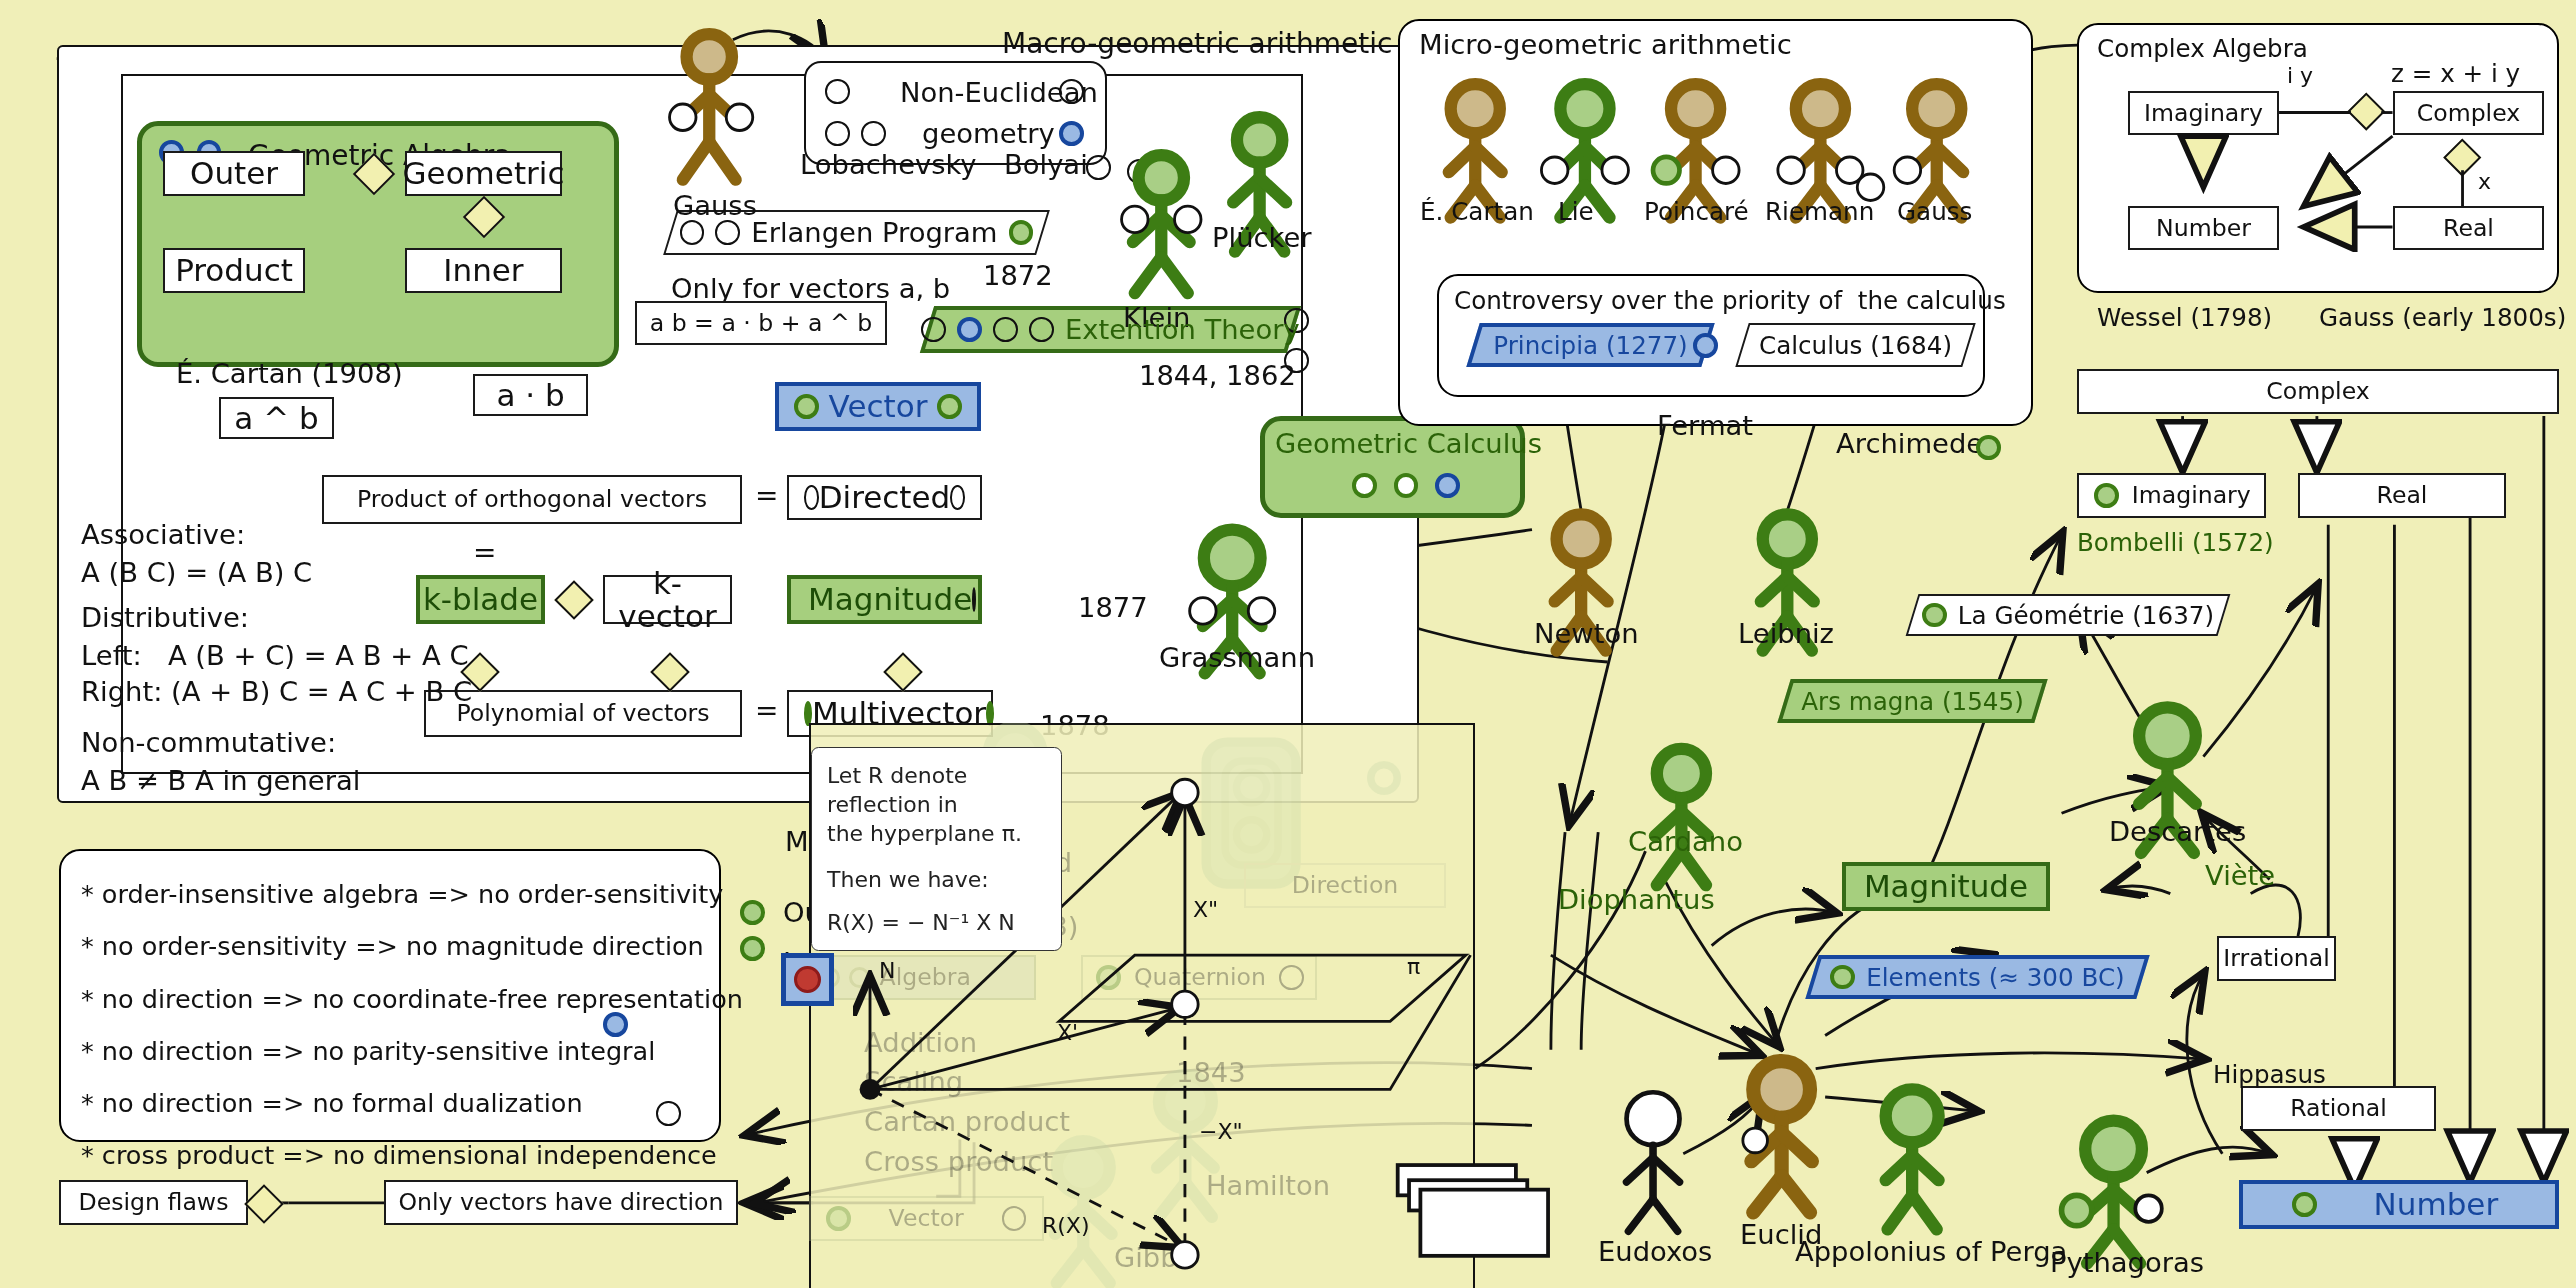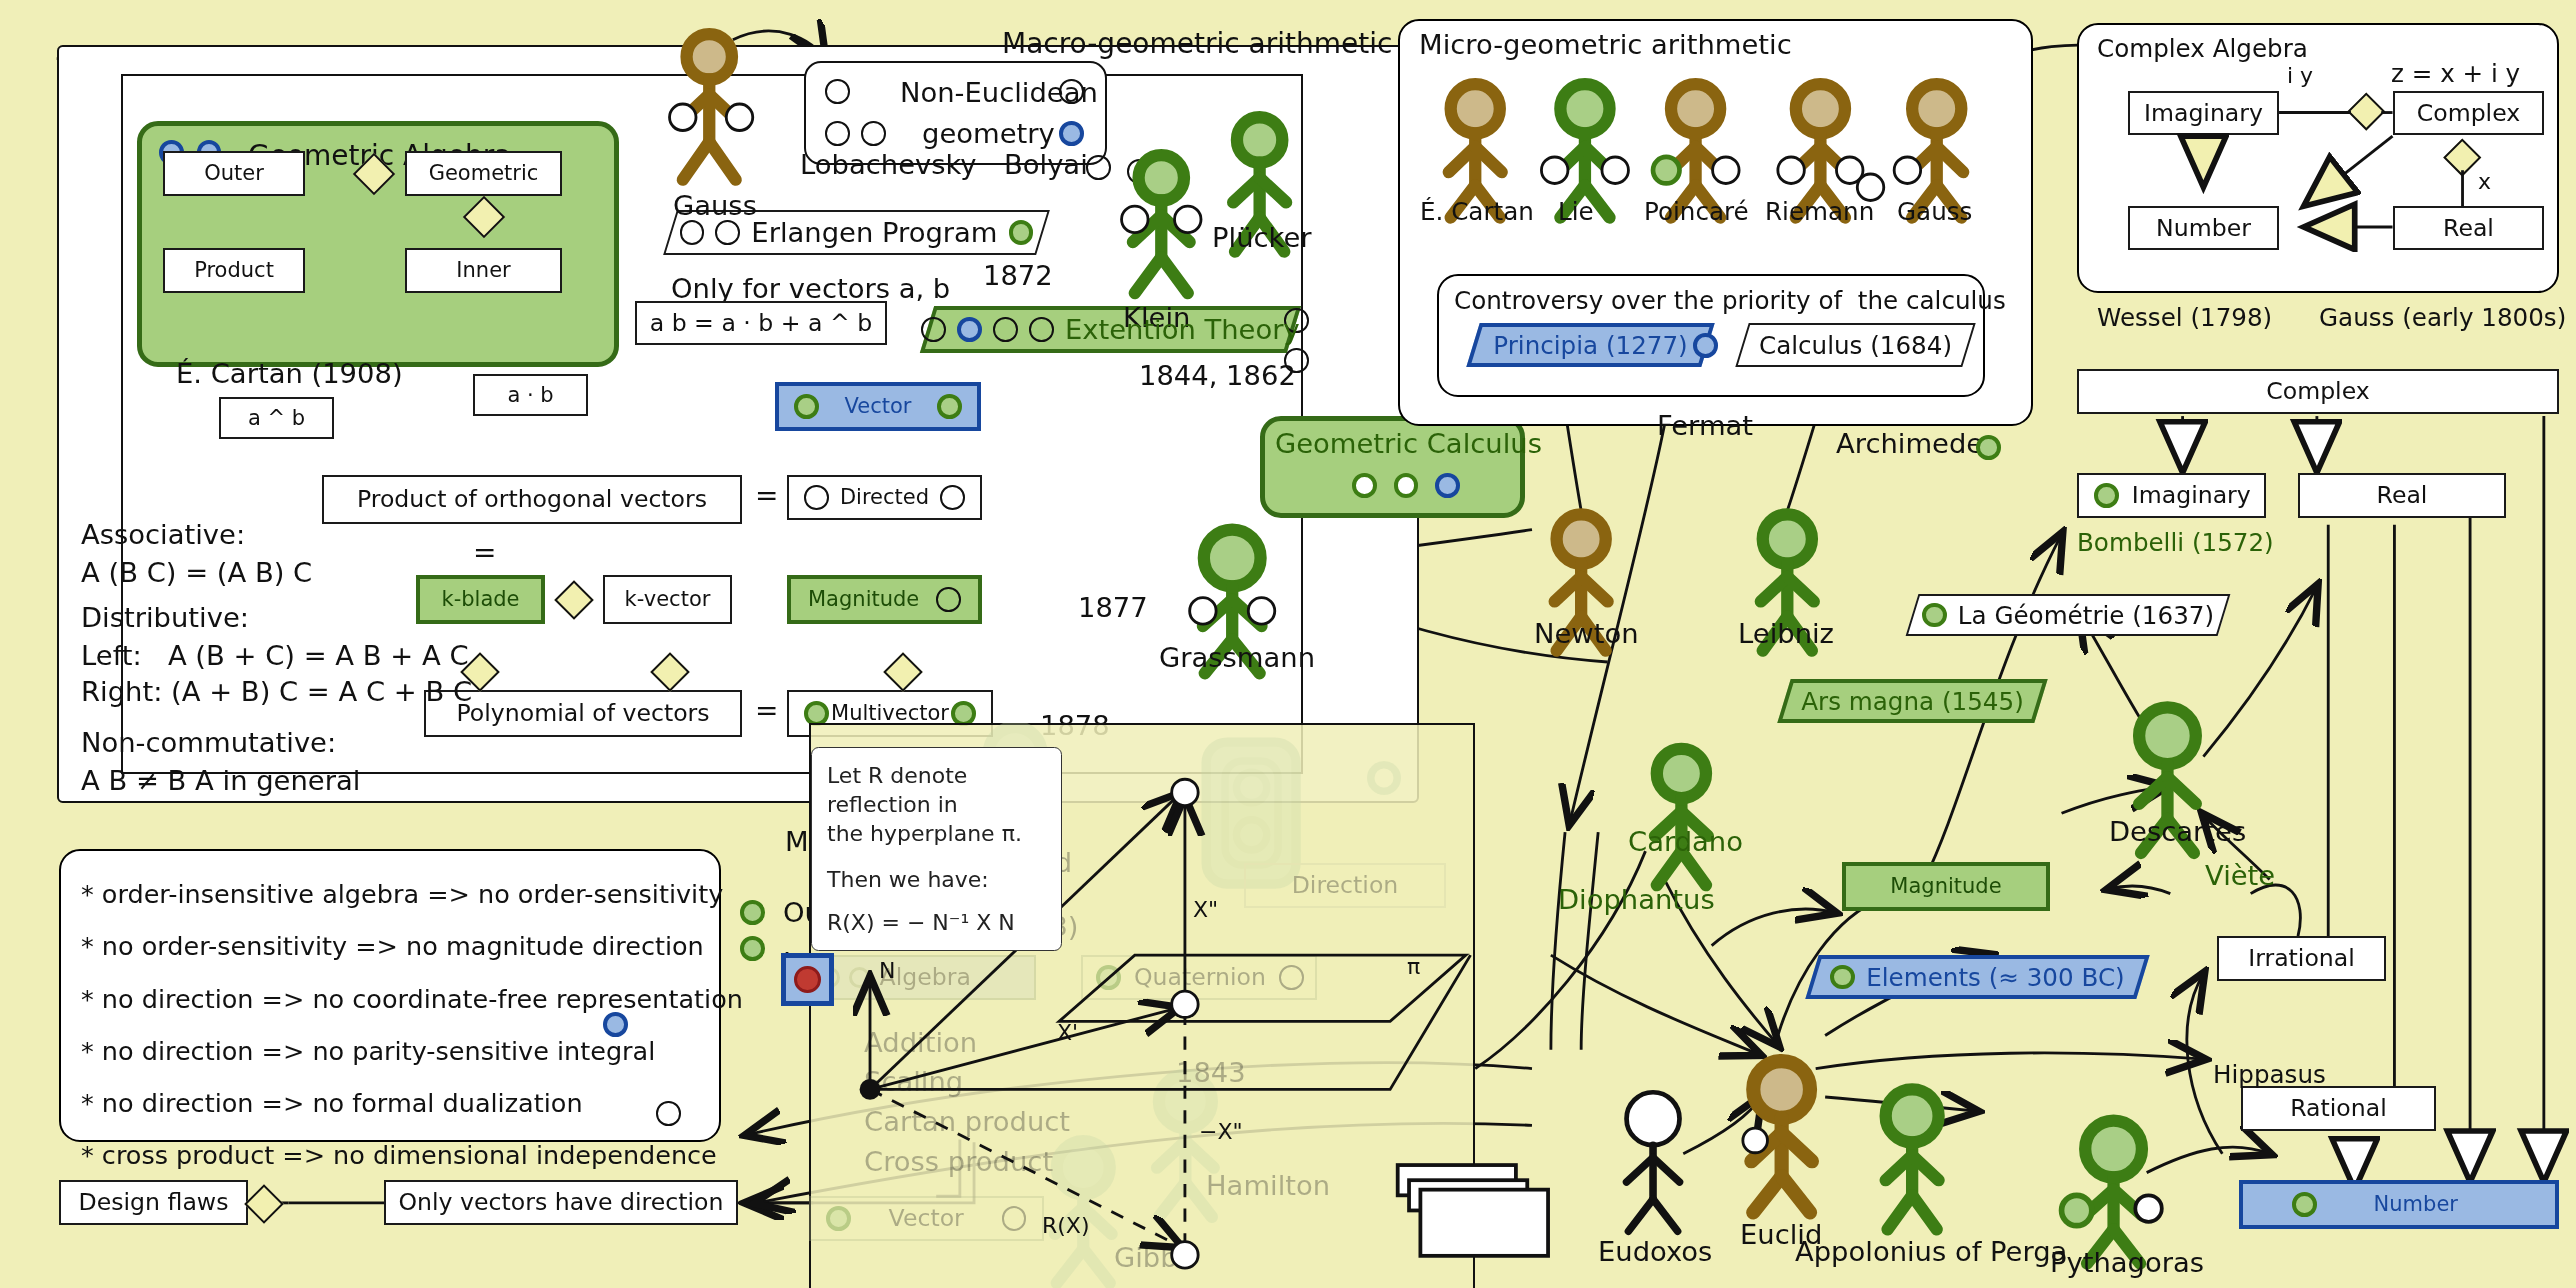--- a/index.html
+++ b/index.html
@@ -7,21 +7,21 @@
   #stage{position:relative;width:2576px;height:1288px;background:#f0efb8;overflow:hidden;}
   .abs{position:absolute;box-sizing:border-box;}
   svg.layer{position:absolute;left:0;top:0;width:2576px;height:1288px;pointer-events:none;}
 
   
   .panel{background:#ffffff;border:2.8px solid #000;}
   .panel-round{border-radius:21px;}
 
   
   .box{background:#fff;border:2.8px solid #1a1a1a;display:flex;align-items:center;justify-content:center;
-       font-size:21px;color:#111;text-align:center;line-height:1.05;}
+       font-size:31px;color:#111;text-align:center;line-height:1.05;}
   .box.green{background:#a6cf7e;border-color:#356b17;color:#1d4d07;}
   .box.blue{background:#9ab9e3;border-color:#17479e;color:#17479e;}
   .box.thick{border-width:4.7px;}
   .box.small{font-size:23.6px;}
 
   
   .grp-green{background:#a6cf7e;border:5.7px solid #356b17;border-radius:21px;}
 
   
   .para{position:absolute;display:flex;align-items:center;justify-content:center;font-size:27.4px;}
@@ -397,21 +397,21 @@
   </div>
   <div class="abs box small" style="left:2298px;top:473px;width:208px;height:45px;">Real</div>
   <div class="txt sm green" style="left:2077px;top:528px;">Bombelli (1572)</div>
   <div class="para" style="left:1912px;top:594px;width:312px;height:42px;">
     <span class="sk"></span>
     <span class="lbl" style="font-size:24.6px;">
       <span class="dot green"></span>
       <span>La Géométrie (1637)</span>
     </span>
   </div>
-  <div class="abs box small" style="left:2217px;top:936px;width:169px;height:45px;">Irrational</div>
+  <div class="abs box small" style="left:2217px;top:936px;width:119px;height:45px;">Irrational</div>
   <div class="abs box small" style="left:2241px;top:1086px;width:195px;height:45px;">Rational</div>
   <div class="txt sm" style="left:2213px;top:1060px;">Hippasus</div>
   <div class="abs box blue thick" style="left:2239px;top:1180px;width:320px;height:49px;justify-content:flex-start;padding-left:49px;gap:57px;">
     <span class="dot green"></span>
     <span>Number</span>
   </div>
 
   <div class="para green" style="left:1784px;top:679px;width:257px;height:44px;">
     <span class="sk"></span>
     <span class="lbl" style="font-size:24.6px;">

